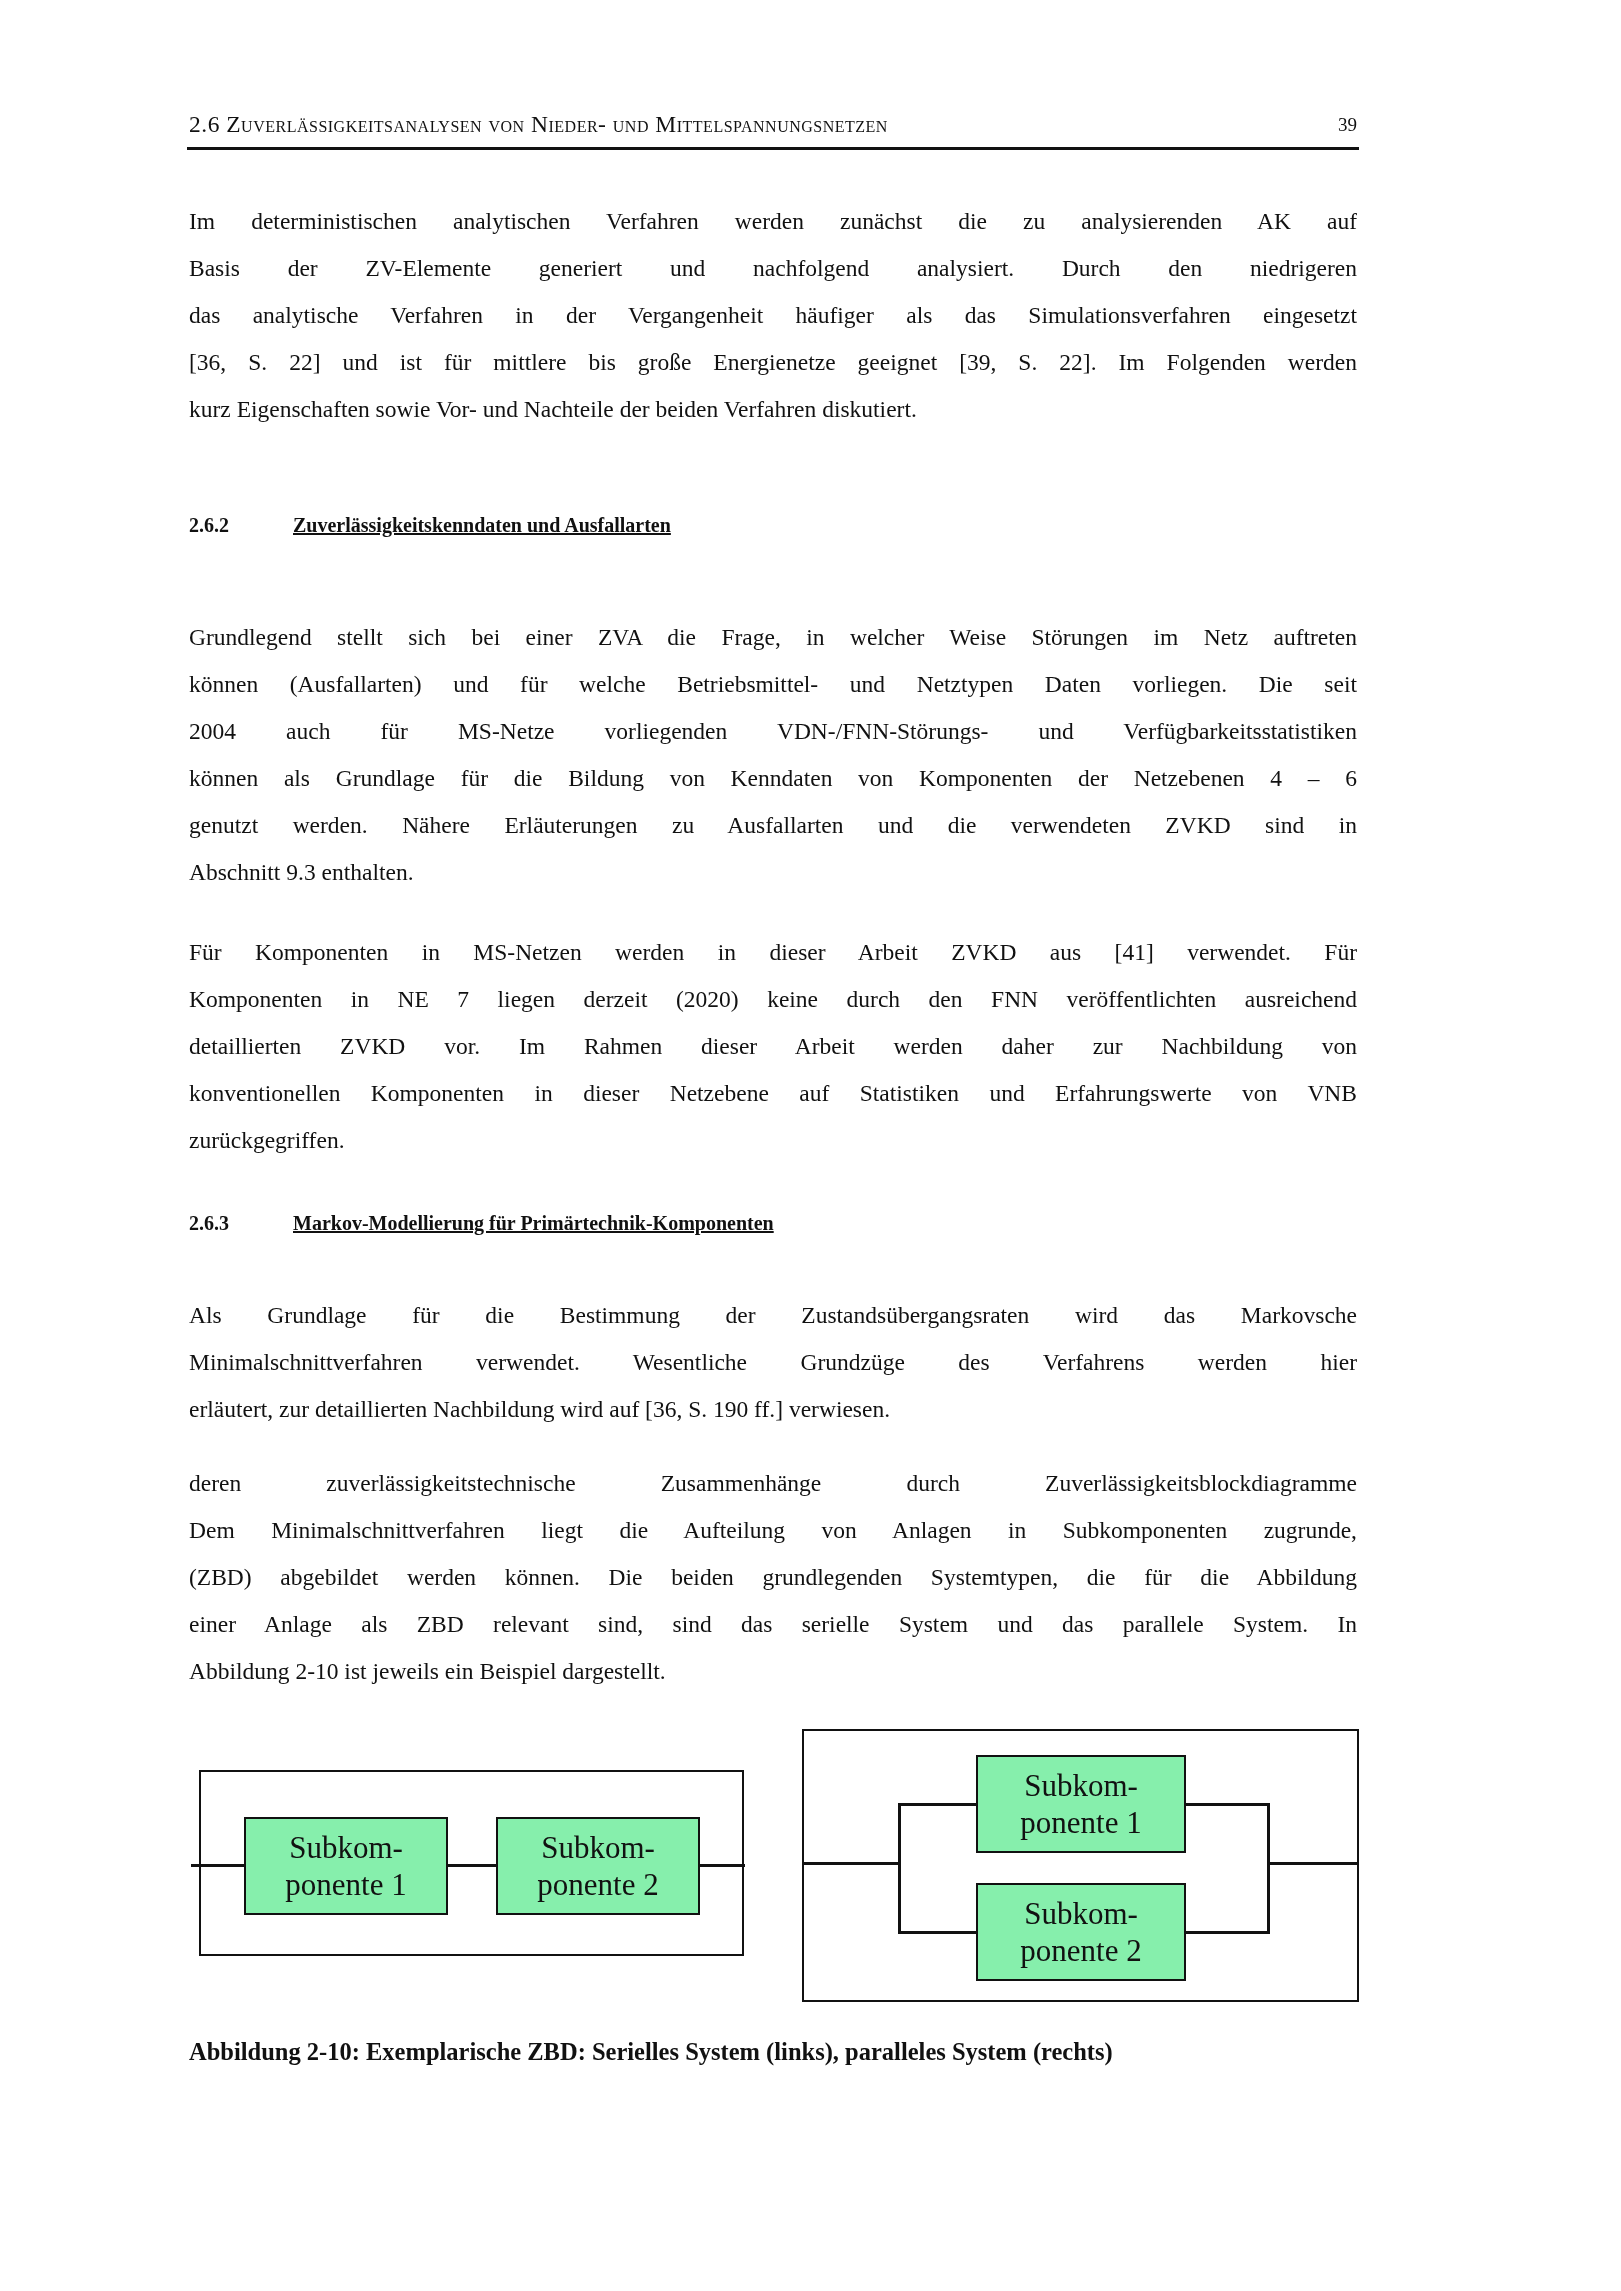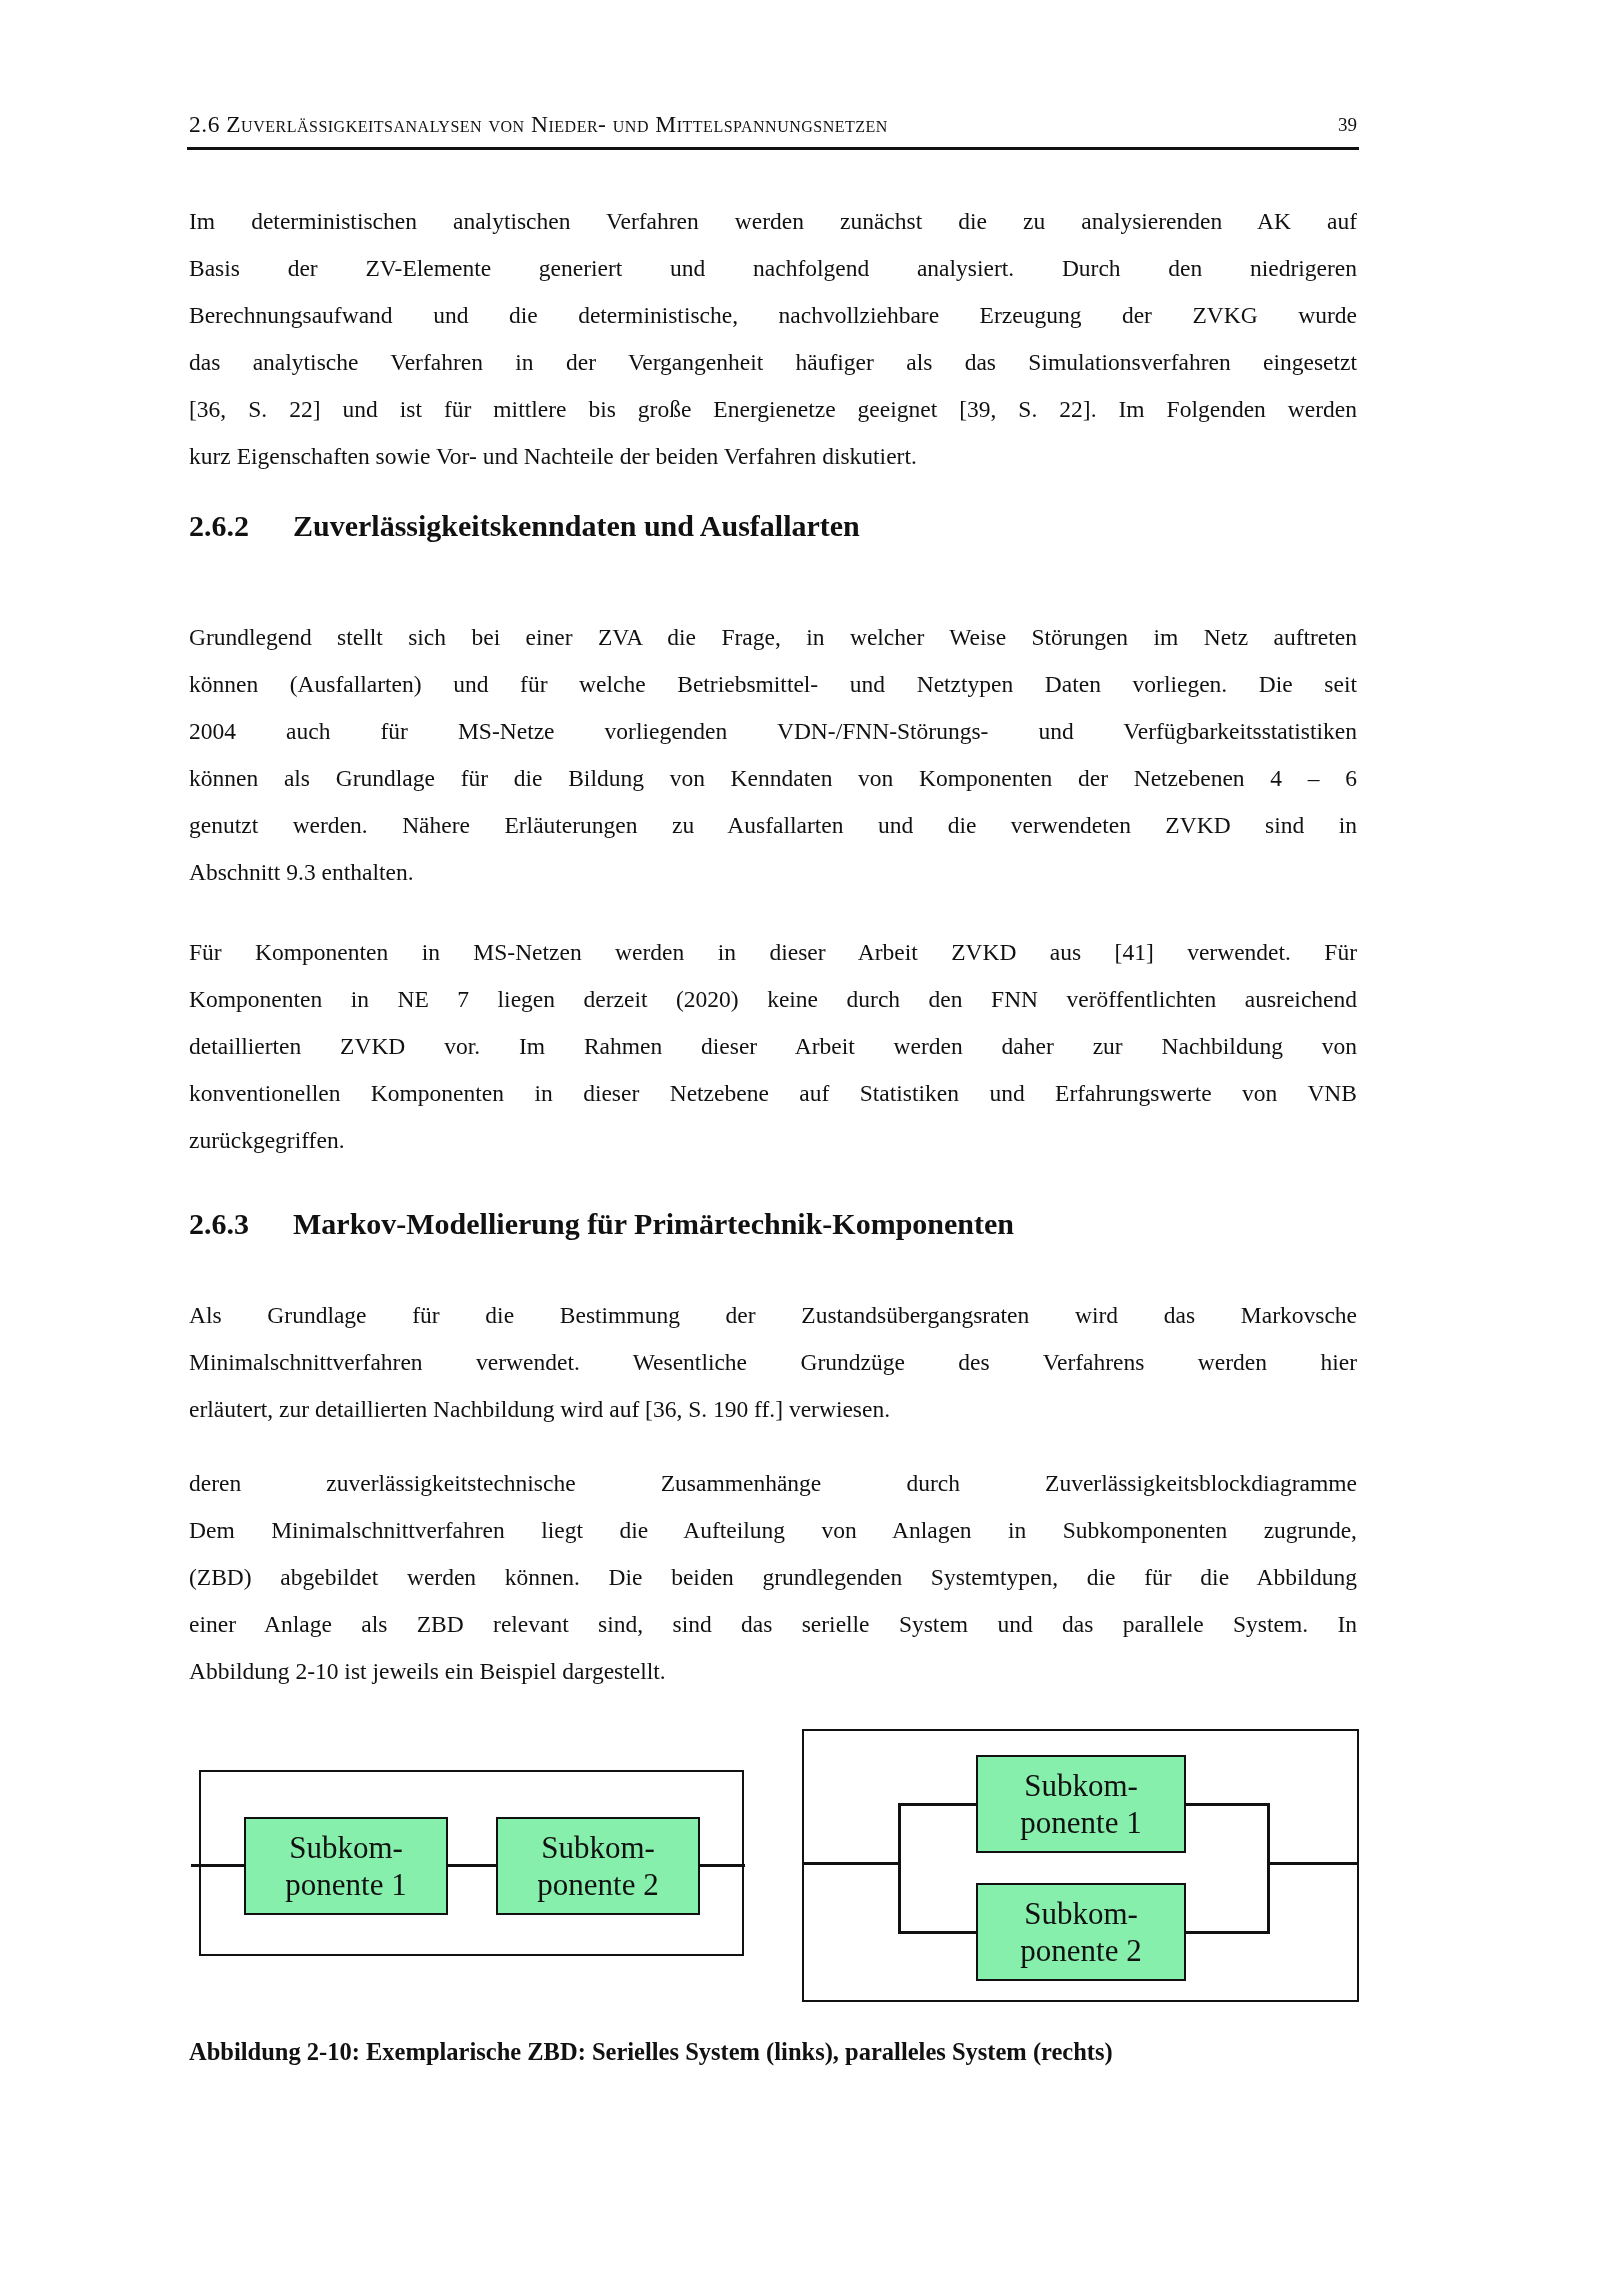--- a/index.html
+++ b/index.html
@@ -59,23 +59,24 @@
     white-space: normal;
     overflow: hidden;
   }
   .line.last {
     text-align-last: left;
   }
   .section-heading {
     position: absolute;
     left: 189px;
     width: 1168px;
-    font-size: 30px;
+    font-size: 20px;
     font-weight: bold;
     line-height: 39px;
+    text-decoration: underline;
   }
   .section-heading .h-num {
     display: inline-block;
     width: 104px;
   }
   
   .figure-area {
     position: absolute;
     left: 0;
     top: 1715px;
@@ -132,21 +133,20 @@
 
   <div class="running-header">
     <span class="hdr-title">2.6 Zuverlässigkeitsanalysen von Nieder- und Mittelspannungsnetzen</span>
     <span class="hdr-page">39</span>
   </div>
   <div class="header-rule"></div>
 
   <div class="para" style="top:198px">
     <div class="line">Im deterministischen analytischen Verfahren werden zunächst die zu analysierenden AK auf</div>
     <div class="line">Basis der ZV-Elemente generiert und nachfolgend analysiert. Durch den niedrigeren</div>
-    <div class="line">Berechnungsaufwand und die deterministische, nachvollziehbare Erzeugung der ZVKG wurde</div>
     <div class="line">das analytische Verfahren in der Vergangenheit häufiger als das Simulationsverfahren eingesetzt</div>
     <div class="line">[36, S. 22] und ist für mittlere bis große Energienetze geeignet [39, S. 22]. Im Folgenden werden</div>
     <div class="line last">kurz Eigenschaften sowie Vor- und Nachteile der beiden Verfahren diskutiert.</div>
   </div>
 
   <div class="section-heading" style="top:506px">
     <span class="h-num">2.6.2</span><span>Zuverlässigkeitskenndaten und Ausfallarten</span>
   </div>
 
   <div class="para" style="top:614px">

